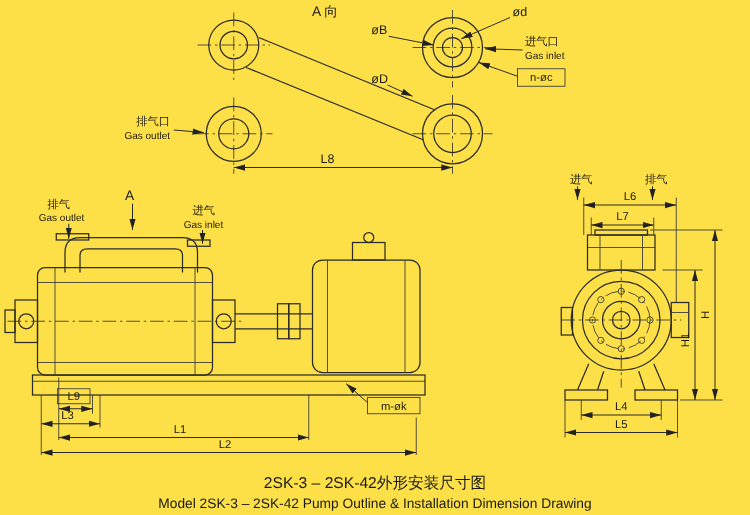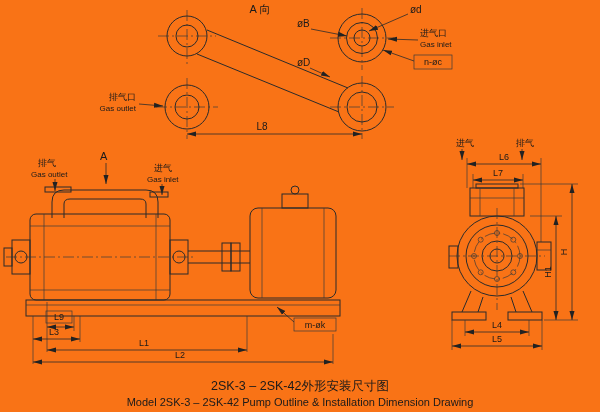--- a/index.html
+++ b/index.html
@@ -1,16 +1,16 @@
 <!DOCTYPE html>
 <html><head>
 <meta charset="utf-8">
 <style>
   html,body{margin:0;padding:0;background:#ffffff;}
-  .stage{width:600px;height:412px;position:relative;background:#f97316;overflow:hidden;}
+  .stage{width:600px;height:412px;position:relative;background:#fde047;overflow:hidden;}
   svg{display:block;}
   svg text{font-family:"Liberation Sans","DejaVu Sans",sans-serif;fill:#1a1a1a;}
   .ln{stroke:#2b2b2b;stroke-width:1;fill:none;}
   .thin{stroke:#3a3a3a;stroke-width:0.7;fill:none;}
   .cl{stroke:#3a3a3a;stroke-width:0.7;fill:none;stroke-dasharray:11 3 2 3;}
   .dim{stroke:#2b2b2b;stroke-width:0.8;fill:none;}
   .t8{font-size:8px;}
   .t9{font-size:9px;}
   .t10{font-size:10px;}
   .t11{font-size:11px;}

